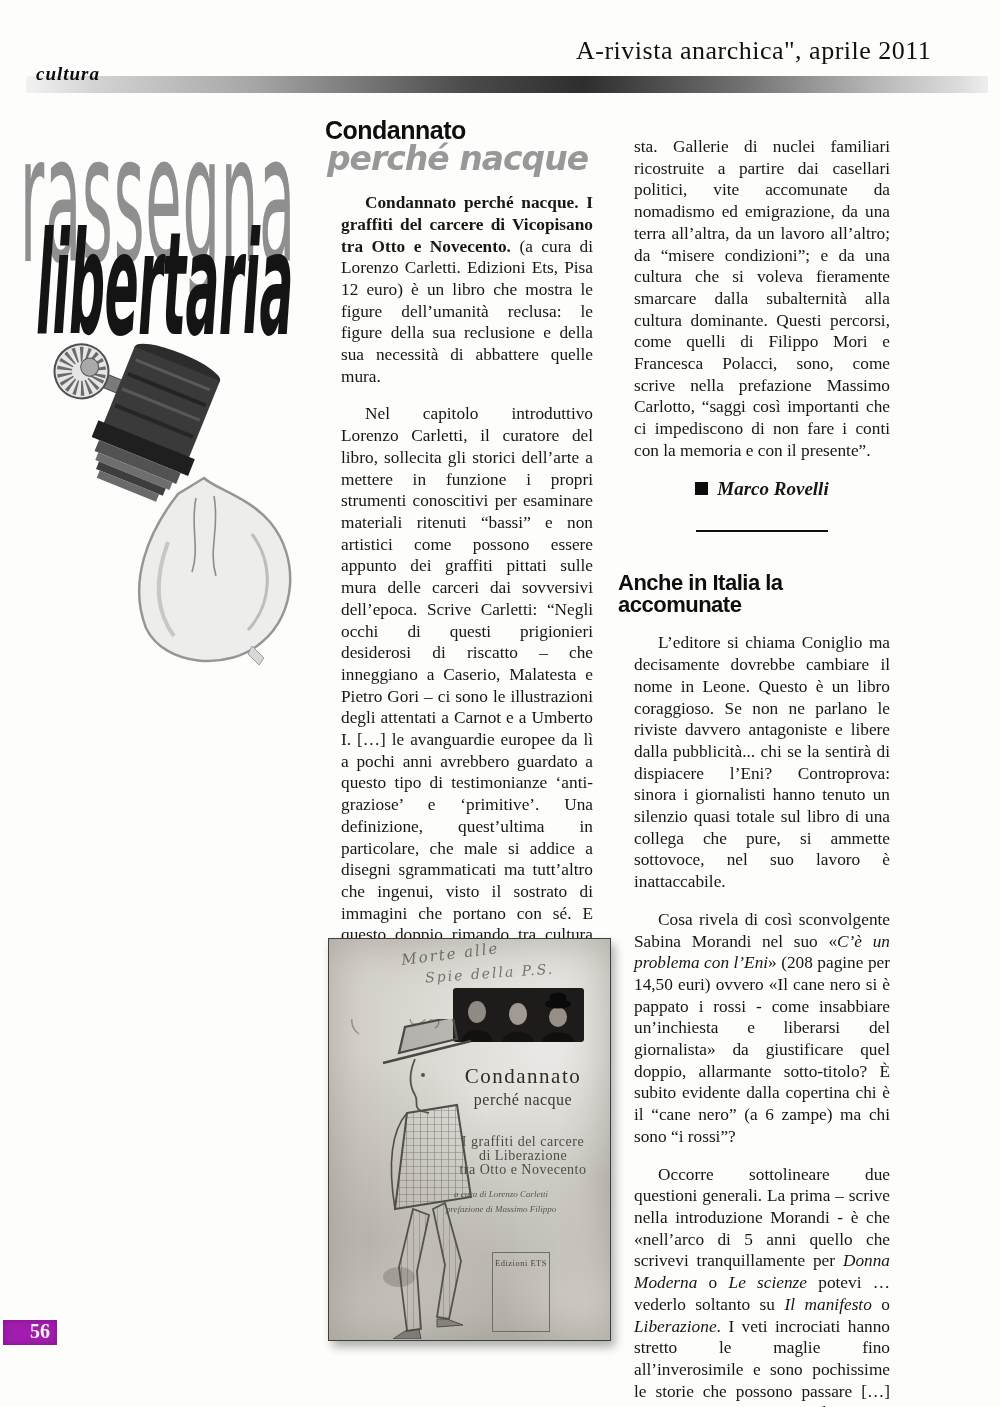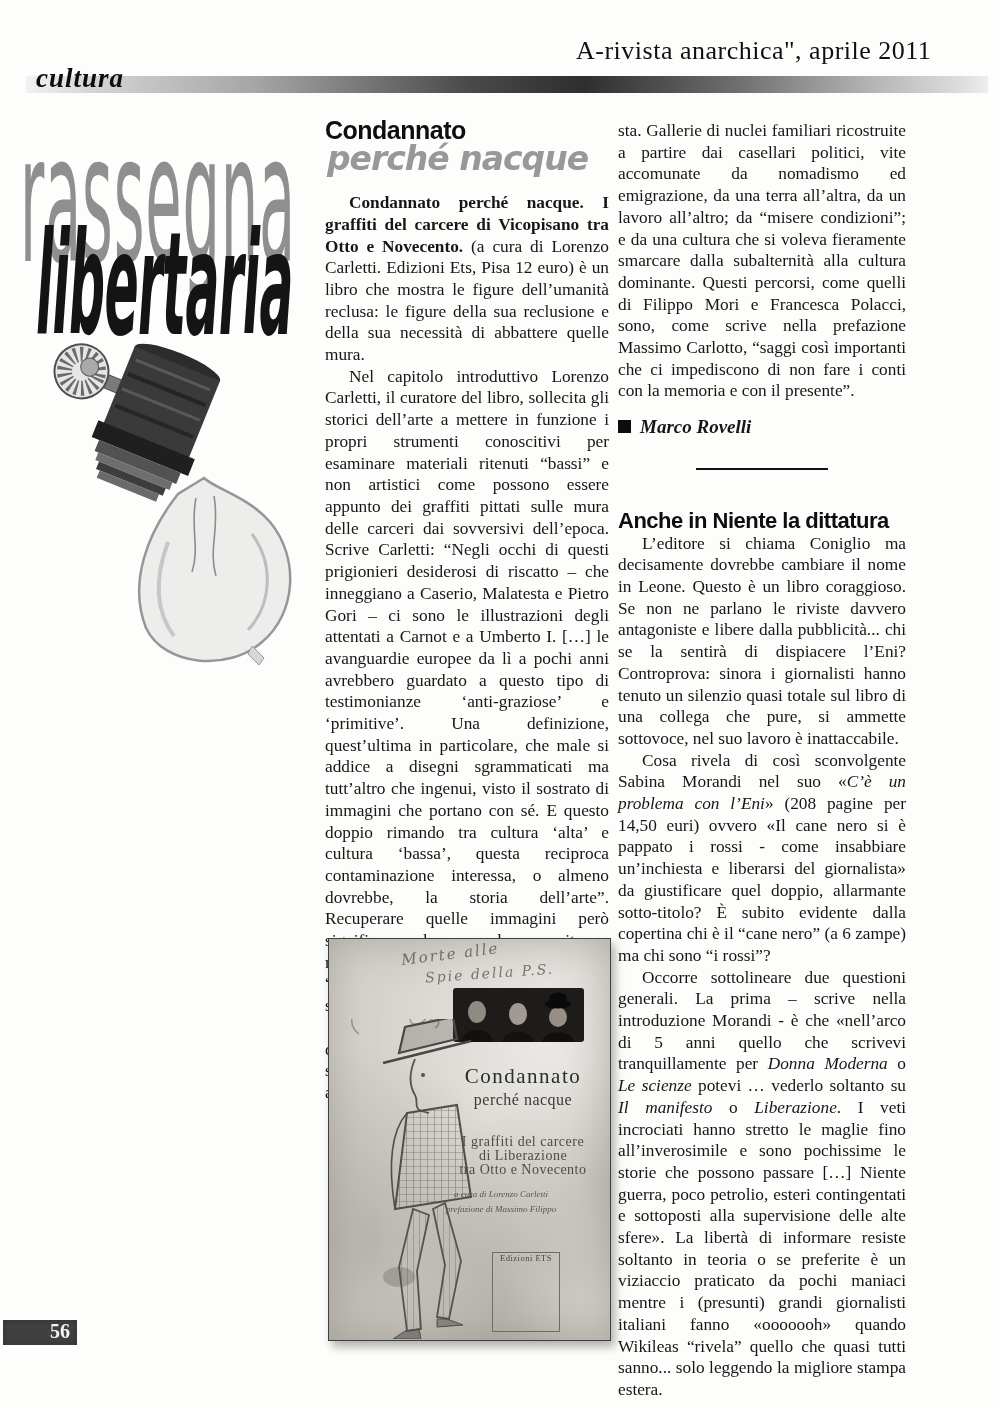--- a/index.html
+++ b/index.html
@@ -2,41 +2,41 @@
 <html><head>
 <meta charset="utf-8">
 <style>
   html,body{margin:0;padding:0;background:#e9e9e9;}
   .page{position:relative;width:1000px;height:1407px;margin:0 auto;background:#fdfdfb;overflow:hidden;
         font-family:"Liberation Serif",serif;color:#161616;}
   
   .issue-title{position:absolute;top:36px;left:576px;font-size:26px;letter-spacing:.5px;color:#101010;}
   .section-bar{position:absolute;top:76px;left:26px;width:962px;height:17px;border-radius:2px;
      background:linear-gradient(90deg,#f2f2f2 0%,#d4d4d4 7%,#a5a5a5 24%,#4a4a4a 46%,#2e2e2e 58%,#6f6f6f 74%,#b5b5b5 88%,#dcdcdc 97%,#eee 100%);}
-  .section-label{position:absolute;top:63px;left:36px;font-weight:bold;font-style:italic;font-size:27px;color:#0c0c0c;letter-spacing:1px;}
+  .section-label{position:absolute;top:63px;left:36px;font-weight:bold;font-style:italic;font-size:19px;color:#0c0c0c;letter-spacing:1px;}
   
   .mast1{position:absolute;top:112px;left:20px;font-family:"DejaVu Sans",sans-serif;font-size:72px;line-height:1;
          color:#8f8f8f;transform:scale(.82,2.45);transform-origin:top left;letter-spacing:1px;white-space:nowrap;}
   .mast2{position:absolute;top:213px;left:36px;font-family:"DejaVu Sans",sans-serif;font-weight:bold;font-style:italic;
          font-size:70px;line-height:1;color:#141414;transform:scale(.72,2.05);transform-origin:top left;
          letter-spacing:-1px;white-space:nowrap;}
   .bulb{position:absolute;left:0;top:336px;}
   
   .col{position:absolute;text-align:justify;}
-  .col p{margin:0;text-indent:24px;font-size:17.3px;line-height:21.7px;hyphens:none;}
+  .col p{margin:16px;text-indent:24px;font-size:17.3px;line-height:21.7px;hyphens:none;}
   .col-mid{left:325px;top:118px;width:284px;}
   .col-right{left:618px;top:120px;width:288px;}
   .kicker{margin:0;font-family:"Liberation Sans",sans-serif;font-weight:bold;font-size:25px;line-height:1.02;
           letter-spacing:-.5px;color:#0e0e0e;text-align:left;}
   .gray-title{margin:-2px 0 0 2px;font-family:"DejaVu Sans",sans-serif;font-weight:bold;font-style:italic;
           font-size:33px;line-height:1.05;color:#989898;letter-spacing:-1px;text-align:left;}
   .col-mid .body-start{margin-top:16px;}
   .kicker2{font-size:22px;margin-top:40px;}
   .gray-title2{font-size:31px;margin-bottom:16px;}
-  .byline{margin-top:14px;text-align:left;font-weight:bold;font-style:italic;font-size:19px;}
+  .byline{margin-top:14px;text-align:center;font-weight:bold;font-style:italic;font-size:19px;}
   .byline .sq{display:inline-block;width:13px;height:13px;background:#0d0d0d;margin-right:9px;}
   .divider{width:132px;border-top:2px solid #101010;margin:30px auto 34px auto;}
   
   .book-cover{position:absolute;left:328px;top:938px;width:281px;height:401px;background:#d6d3cc;
      border:1px solid #3f3f3f;box-shadow:4px 6px 9px rgba(0,0,0,.3), inset 0 0 46px rgba(95,90,80,.38);
      background-image:radial-gradient(ellipse at 15% 75%, rgba(110,105,96,.28), transparent 45%),
                       radial-gradient(ellipse at 78% 25%, rgba(255,255,255,.5), transparent 55%),
                       radial-gradient(ellipse at 62% 92%, rgba(100,96,88,.25), transparent 40%),
                       radial-gradient(ellipse at 95% 60%, rgba(120,114,104,.25), transparent 35%);}
   .scrawl{position:absolute;left:72px;top:6px;transform:rotate(-7deg);font-style:italic;
@@ -45,25 +45,25 @@
      font-family:"DejaVu Serif",serif;color:#73736d;font-size:14px;letter-spacing:2px;white-space:nowrap;}
   .cover-photo{position:absolute;left:124px;top:49px;}
   .cover-title{position:absolute;left:116px;top:125px;width:156px;text-align:center;font-size:21px;
      letter-spacing:1.5px;color:#2c2c28;}
   .cover-subtitle{position:absolute;left:116px;top:152px;width:156px;text-align:center;font-size:16px;
      letter-spacing:.5px;color:#3a3a35;}
   .cover-series{position:absolute;left:116px;top:196px;width:156px;text-align:center;font-size:14px;
      line-height:14px;color:#4c4c44;letter-spacing:.5px;}
   .cover-credits{position:absolute;left:88px;top:248px;width:168px;text-align:center;font-style:italic;
      font-size:9px;line-height:15px;color:#565650;}
-  .ets-box{position:absolute;left:163px;top:313px;width:68px;height:80px;border:1px solid #6d6d63;
-     text-align:center;font-size:8.5px;color:#45453e;box-sizing:border-box;letter-spacing:.5px;}
+  .ets-box{position:absolute;left:163px;top:313px;width:58px;height:80px;border:1px solid #6d6d63;
+     text-align:center;font-size:8.5px;color:#45453e;padding-top:5px;box-sizing:border-box;letter-spacing:.5px;}
   .cover-sketch{position:absolute;left:0;top:80px;}
   
-  .folio{position:absolute;left:3px;top:1320px;width:74px;height:25px;background:#404040;
+  .folio{position:absolute;left:3px;top:1320px;width:54px;height:25px;background:#a21caf;
      box-shadow:inset 0 0 6px rgba(0,0,0,.25);}
   .folio span{position:absolute;right:7px;top:0px;font-weight:bold;font-size:20px;color:#f4f4f2;
      font-family:"Liberation Serif",serif;}
 </style>
 </head>
 <body>
 
 <div class="page">
 
   <div class="issue-title">A-rivista anarchica", aprile 2011</div>
@@ -170,21 +170,21 @@
       <ellipse cx="70" cy="258" rx="16" ry="10" fill="rgba(88,85,80,.3)"></ellipse>
     </svg>
   </div>
 
   <div class="col col-right">
     <p style="text-indent:0"><span>sta. Gallerie di nuclei familiari ricostruite a partire dai casellari politici, vite accomunate da nomadismo ed emigrazione, da una terra all’altra, da un lavoro all’altro; da “misere condizioni”; e da una cultura che si voleva fieramente smarcare dalla subalternità alla cultura dominante. Questi percorsi, come quelli di Filippo Mori e Francesca Polacci, sono, come scrive nella prefazione Massimo Carlotto, “saggi così importanti che ci impediscono di non fare i conti con la memoria e con il presente”.</span></p>
     <div class="byline">
       <span class="sq"></span><span>Marco Rovelli</span>
     </div>
     <div class="divider"></div>
-    <h2 class="kicker kicker2">Anche in Niente la dittatura</h2>
+    <h2 class="kicker kicker2">Anche in Italia la accomunate</h2>
     <p><span>L’editore si chiama Coniglio ma decisamente dovrebbe cambiare il nome in Leone. Questo è un libro coraggioso. Se non ne parlano le riviste davvero antagoniste e libere dalla pubblicità... chi se la sentirà di dispiacere l’Eni? Controprova: sinora i giornalisti hanno tenuto un silenzio quasi totale sul libro di una collega che pure, si ammette sottovoce, nel suo lavoro è inattaccabile.</span></p>
     <p><span>Cosa rivela di così sconvolgente Sabina Morandi nel suo «</span><span style="font-style: italic;">C’è un problema con l’Eni</span><span>» (208 pagine per 14,50 euri) ovvero «Il cane nero si è pappato i rossi - come insabbiare un’inchiesta e liberarsi del giornalista» da giustificare quel doppio, allarmante sotto-titolo? È subito evidente dalla copertina chi è il “cane nero” (a 6 zampe) ma chi sono “i rossi”?</span></p>
     <p><span>Occorre sottolineare due questioni generali. La prima – scrive nella introduzione Morandi  - è che «nell’arco di 5 anni quello che scrivevi tranquillamente per </span><span style="font-style: italic;">Donna Moderna</span><span> o </span><span style="font-style: italic;">Le scienze</span><span> potevi … vederlo soltanto su </span><span style="font-style: italic;">Il manifesto</span><span> o </span><span style="font-style: italic;">Liberazione</span><span>. I veti incrociati hanno stretto le maglie fino all’inverosimile e sono pochissime le storie che possono passare […] Niente guerra, poco petrolio, esteri contingentati e sottoposti alla supervisione delle alte sfere». La libertà di informare resiste soltanto in teoria o se preferite è un viziaccio praticato da pochi maniaci mentre i (presunti) grandi giornalisti italiani fanno «ooooooh» quando Wikileas “rivela” quello che quasi tutti sanno... solo leggendo la migliore stampa estera.</span></p>
 
   </div>
 
   <div class="folio">
     <span>56</span>
   </div>
 

